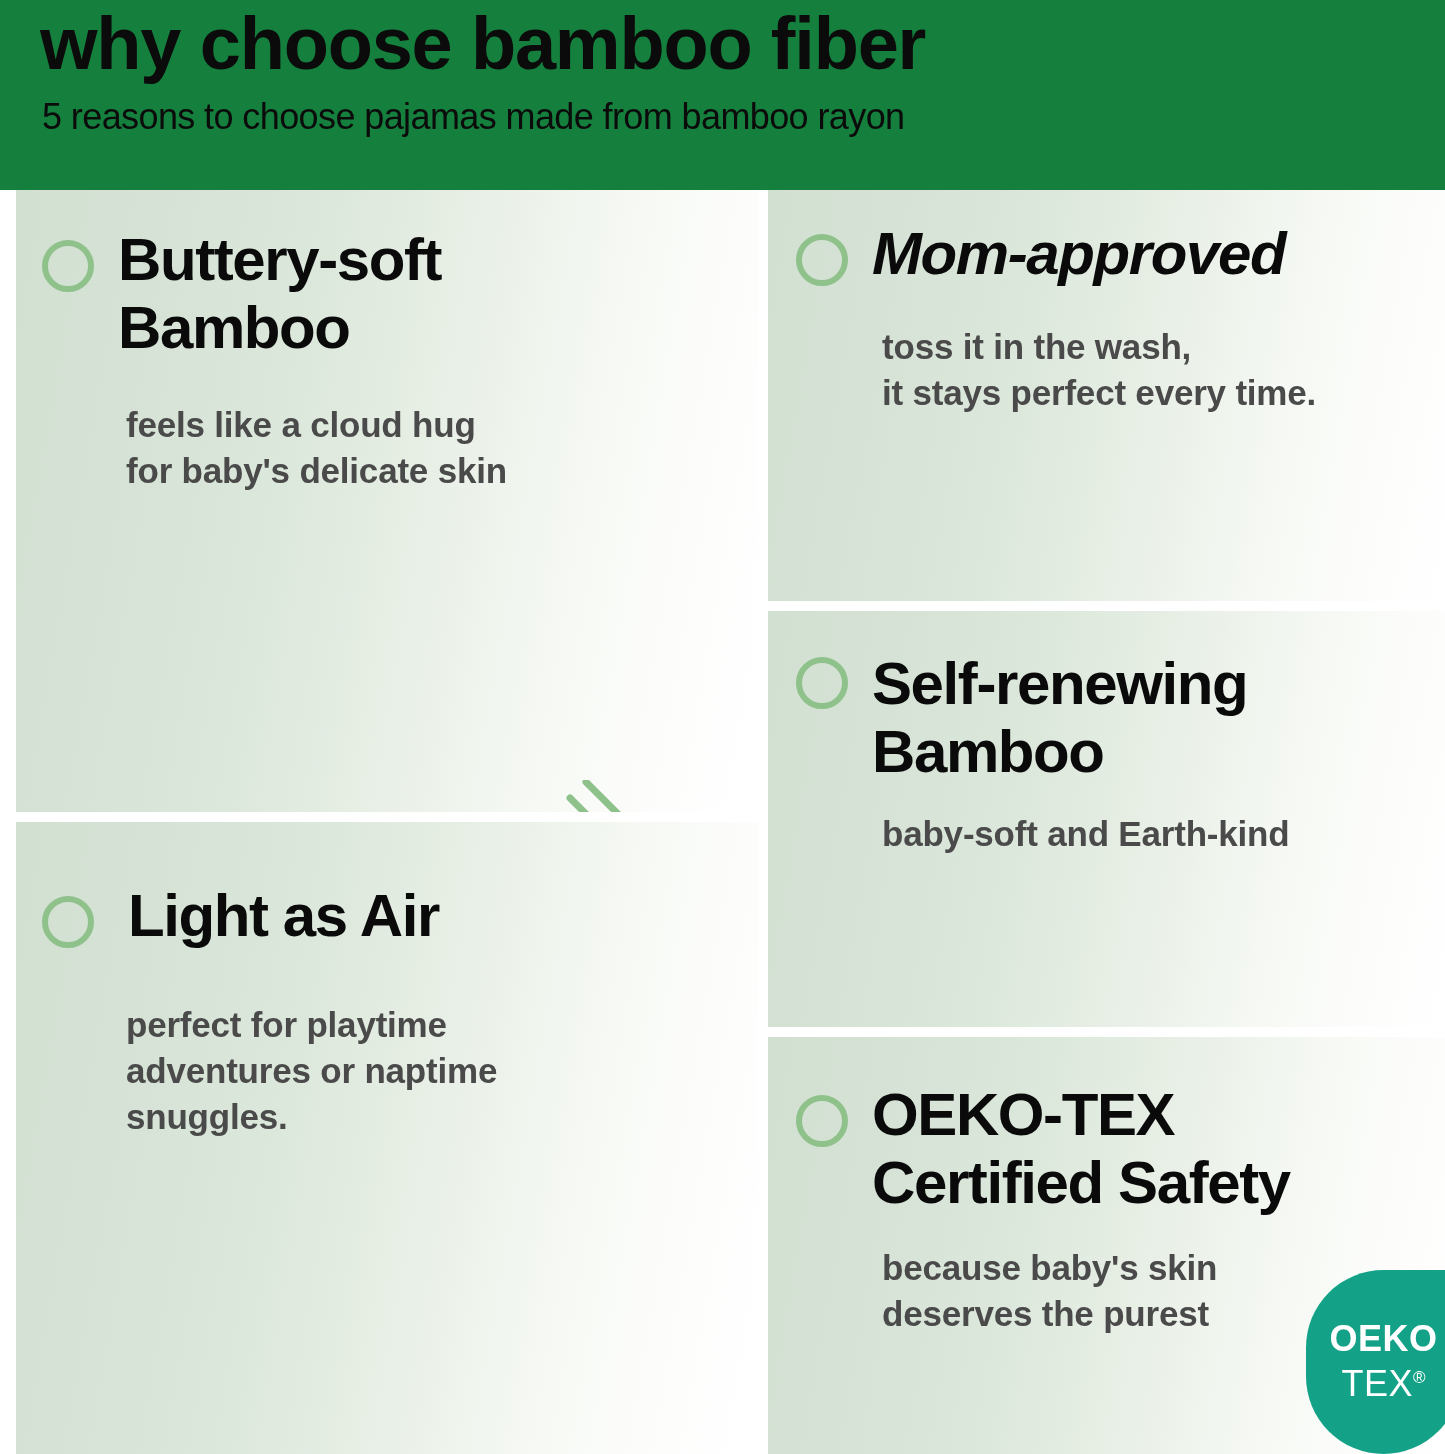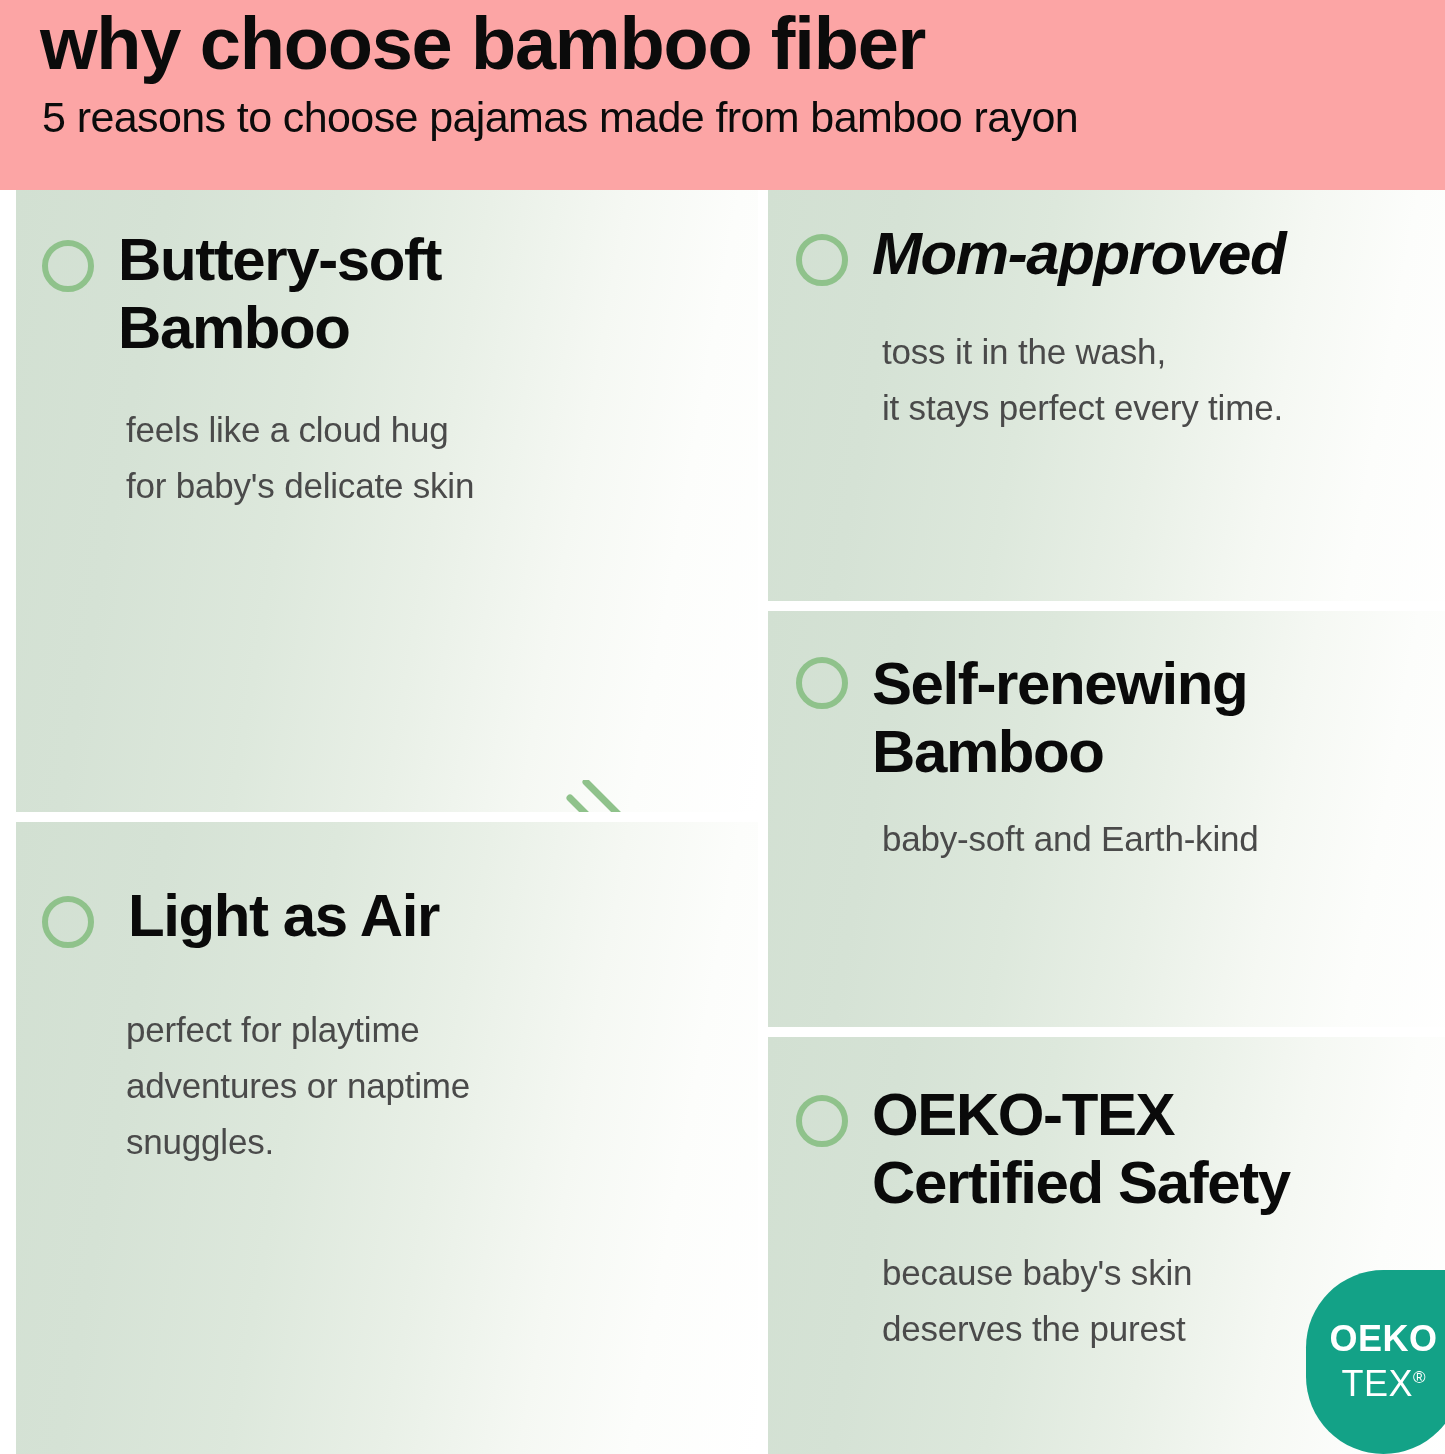--- a/index.html
+++ b/index.html
@@ -14,38 +14,38 @@
     overflow: hidden;
     position: relative;
   }
 
   
   .header {
     position: absolute;
     left: 0; top: 0;
     width: 1445px;
     height: 190px;
-    background: #fca5a5;
+    background: #15803d;
   }
   .header-title {
     position: absolute;
     left: 40px;
     top: 2px;
     font-size: 74px;
     line-height: 84px;
     font-weight: 700;
     letter-spacing: -1.2px;
     color: #0b0b0b;
     white-space: nowrap;
   }
   .header-sub {
     position: absolute;
     left: 42px;
     top: 86px;
-    font-size: 43px;
+    font-size: 36px;
     line-height: 62px;
     font-weight: 400;
     letter-spacing: -0.6px;
     color: #0b0b0b;
     white-space: nowrap;
     text-align: center;
   }
 
   
   .grid {
@@ -94,22 +94,22 @@
     margin-left: 24px;
     font-size: 60px;
     line-height: 68px;
     font-weight: 700;
     letter-spacing: -1.4px;
     color: #0a0a0a;
   }
   .card-body {
     position: absolute;
     font-size: 35px;
-    line-height: 56px;
-    font-weight: 400;
+    line-height: 46px;
+    font-weight: 700;
     letter-spacing: -0.2px;
     color: #4a4a4a;
     white-space: pre-line;
   }
 
   
   #card-buttery .card-head { left: 26px; top: 36px; }
   #card-buttery .card-body { left: 110px; top: 212px; }
 
   #card-light .card-head   { left: 26px; top: 60px; gap: 10px; }

